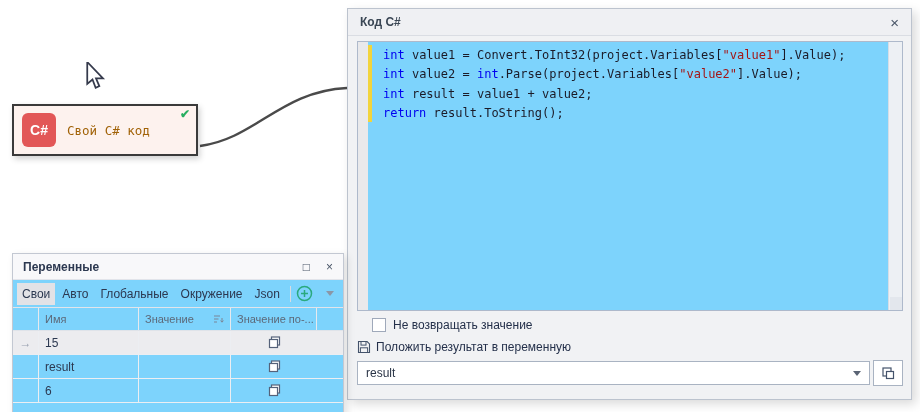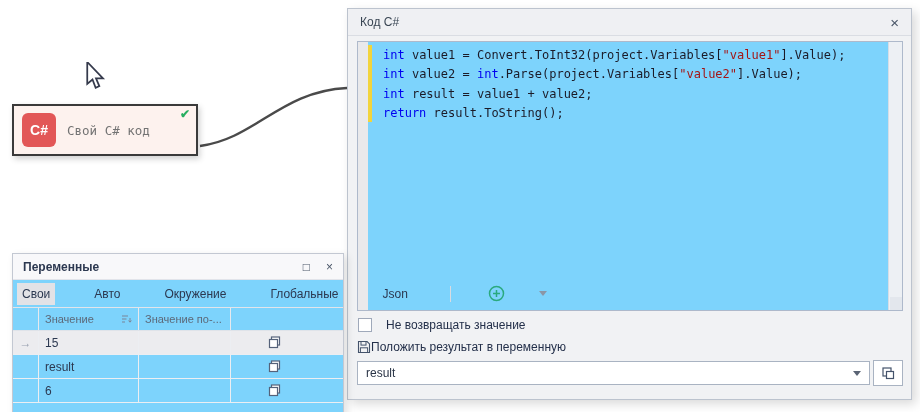--- a/index.html
+++ b/index.html
@@ -7,68 +7,68 @@
        font-family:"Liberation Sans",sans-serif;overflow:hidden;}
 
   
   .flow-node{position:absolute;left:12px;top:104px;width:186px;height:52px;
     background:#fdf2ee;border:2px solid #3a3a3a;box-sizing:border-box;
     display:flex;align-items:center;gap:11px;padding:0 8px;
     box-shadow:2px 3px 6px rgba(0,0,0,.18);}
   .node-icon{width:34px;height:34px;background:#e25757;border-radius:6px;color:#fff;
     font-weight:bold;font-size:14px;display:flex;align-items:center;justify-content:center;
     font-family:"Liberation Sans",sans-serif;flex:0 0 auto;}
-  .node-label{font-family:"DejaVu Sans Mono",monospace;font-size:12.5px;color:#737373;white-space:nowrap;}
+  .node-label{font-family:"DejaVu Sans Mono",monospace;font-size:12.5px;color:#a16207;white-space:nowrap;}
   .node-check{position:absolute;top:1px;right:6px;color:#27ae60;font-size:12px;font-weight:bold;}
 
   .overlay-svg{position:absolute;left:0;top:0;pointer-events:none;}
 
   
   .code-panel{position:absolute;left:347px;top:8px;width:565px;height:392px;
     background:#f1f2f4;border:1px solid #bcc3ce;box-sizing:border-box;
     box-shadow:4px 4px 10px rgba(0,0,0,.15);}
   .cp-header{height:26px;display:flex;align-items:center;padding:0 12px;
     background:#eff0f3;border-bottom:1px solid #dadde3;}
-  .cp-title{font-size:12px;font-weight:normal;color:#3a4654;}
+  .cp-title{font-size:12px;font-weight:bold;color:#3a4654;}
   .cp-close{margin-left:auto;color:#4a5668;font-size:15px;line-height:15px;}
 
   .editor{position:absolute;left:9px;top:32px;width:546px;height:270px;background:#7dd3fc;
     border:1px solid #aeb9cb;box-sizing:border-box;}
   .gutter{position:absolute;left:0;top:0;bottom:0;width:10px;background:#e9e9eb;}
   .modbar{position:absolute;left:10px;top:3px;width:4px;height:77px;background:#f2d43c;}
   .vscroll{position:absolute;right:0;top:0;bottom:0;width:13px;background:#edf0f4;border-left:1px solid #d6dde6;}
   .vscroll-corner{position:absolute;right:0;bottom:0;width:12px;height:13px;background:#e3e7ed;}
   .code-lines{position:absolute;left:25px;top:4px;right:16px;
     font-family:"DejaVu Sans Mono",monospace;font-size:12px;line-height:19.3px;white-space:pre;}
   .tok-kw{color:#0000f0;}
   .tok-str{color:#a31515;}
   .tok-pl{color:#1b1b28;}
 
-  .cp-check{position:absolute;left:10px;top:309px;display:flex;align-items:center;gap:14px;text-align:right;}
+  .cp-check{position:absolute;left:24px;top:309px;display:flex;align-items:center;gap:7px;text-align:right;}
   .checkbox{width:14px;height:14px;background:#fff;border:1px solid #9fa9ba;box-sizing:border-box;}
   .cp-check-label{font-size:12px;color:#24304a;}
-  .cp-save{position:absolute;left:9px;top:331px;display:flex;align-items:center;
+  .cp-save{position:absolute;left:9px;top:331px;display:flex;align-items:center;gap:5px;
     font-size:12px;color:#24304a;}
   .cp-combo{position:absolute;left:9px;top:352px;width:513px;height:24px;background:#fff;
     border:1px solid #a9b3c2;box-sizing:border-box;display:flex;align-items:center;
     padding:0 8px;font-size:12px;color:#2a3446;}
   .combo-caret{margin-left:auto;width:0;height:0;border-left:4px solid transparent;
     border-right:4px solid transparent;border-top:5px solid #5a6474;}
   .picker-btn{position:absolute;right:8px;top:351px;width:30px;height:26px;background:#fff;
     border:1px solid #a9b3c2;box-sizing:border-box;display:flex;align-items:center;justify-content:center;}
 
   
   .vars-panel{position:absolute;left:12px;top:253px;width:332px;height:183px;background:#7dd3fc;
     border:1px solid #c3c8d2;box-sizing:border-box;box-shadow:3px 3px 8px rgba(0,0,0,.12);}
   .vp-titlebar{height:25px;display:flex;align-items:center;padding:0 10px;
     background:#f8f8fa;border-bottom:1px solid #e2e4ea;}
   .vp-title{font-size:12px;font-weight:bold;color:#2c3850;}
   .vp-winbtn{color:#4a5668;font-size:12px;margin-left:16px;line-height:12px;}
   .vp-tabs{height:27px;display:flex;align-items:center;padding:0 3px;
-    border-bottom:1px solid #e2e4ea;font-size:12px;color:#2c3850;gap:32px;}
+    border-bottom:1px solid #e2e4ea;font-size:12px;color:#2c3850;}
   .vtab{padding:4px 5px;margin:0 1px;white-space:nowrap;}
   .vtab.active{background:#e2e2e6;}
   .tabs-sep{width:1px;height:16px;background:#d8dbe1;margin:0 4px;flex:0 0 auto;}
   .add-btn{display:flex;align-items:center;justify-content:center;width:20px;height:20px;flex:0 0 auto;}
   .tabs-caret{margin-left:auto;margin-right:6px;width:0;height:0;border-left:4px solid transparent;
     border-right:4px solid transparent;border-top:5px solid #8b96a6;}
 
   .vp-head,.vrow{display:grid;grid-template-columns:26px 100px 92px 86px 1fr;align-items:stretch;}
   .vp-head{height:22px;font-size:11px;color:#5c6878;border-bottom:1px solid #dfe3e9;}
   .vp-head .hc{display:flex;align-items:center;padding:0 6px;border-right:1px solid #e6e9ee;overflow:hidden;white-space:nowrap;}
@@ -142,35 +142,36 @@
   <div class="vp-titlebar">
     <span class="vp-title">Переменные</span>
     <span class="vp-winbtn" style="margin-left:auto;">□</span>
     <span class="vp-winbtn">×</span>
   </div>
 
   <div class="vp-tabs">
 
     <div class="vtab active">Свои</div>
       <div class="vtab">Авто</div>
+      <div class="vtab">Глобальные</div>
       <div class="vtab">Окружение</div>
-      <div class="vtab">Глобальные</div>
       <div class="vtab">Json</div>
       <div class="tabs-sep"></div>
     <div class="add-btn">
       <svg width="17" height="17" viewBox="0 0 17 17">
         <circle cx="8.5" cy="8.5" r="7" fill="none" stroke="#2aa97e" stroke-width="1.5"></circle>
         <path d="M8.5 5 v7 M5 8.5 h7" stroke="#2aa97e" stroke-width="1.5"></path>
       </svg>
     </div>
     <span class="tabs-caret"></span>
   </div>
 
   <div class="vp-head">
     <div class="hc"></div>
+    <div class="hc">Имя</div>
     <div class="hc">
       <span>Значение</span>
       <svg class="sort-ic" width="11" height="10" viewBox="0 0 11 10">
         <path d="M1 2 h6 M1 5 h4.5 M1 8 h3" stroke="#7b8697" stroke-width="1.2"></path>
         <path d="M9 4 v4 M7.6 6.6 l1.4 1.6 1.4-1.6" fill="none" stroke="#7b8697" stroke-width="1"></path>
       </svg>
     </div>
     <div class="hc">Значение по-...</div>
     <div class="hc"></div>
   </div>

